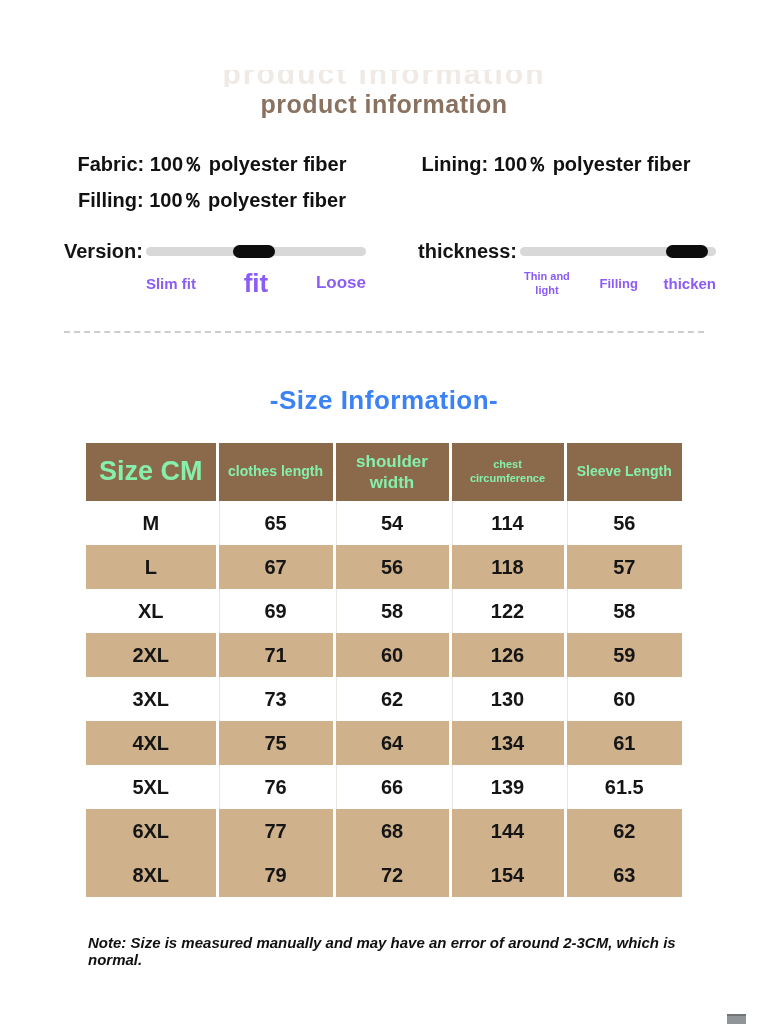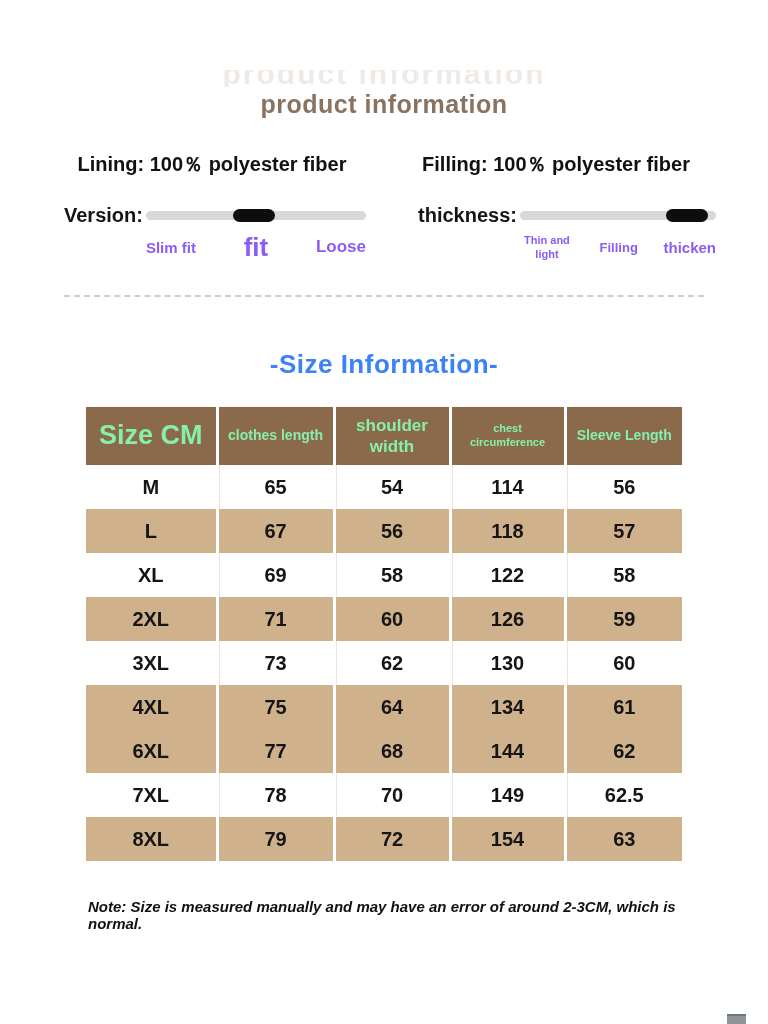--- a/index.html
+++ b/index.html
@@ -105,20 +105,21 @@
 
 <div class="page">
 
   <div class="ghost-title">
     <span>product information</span>
   </div>
 
   <div class="page-title">product information</div>
 
   <div class="materials">
+    <div>Fabric: 100％ polyester fiber</div>
     <div>Lining: 100％ polyester fiber</div>
     <div>Filling: 100％ polyester fiber</div>
   </div>
 
   <div class="sliders">
 
     <div class="slider-group">
       <div class="slider-label">Version:</div>
       <div class="slider-body">
         <div class="slider-track">
@@ -198,34 +199,34 @@
           <td>130</td>
           <td>60</td>
         </tr>
         <tr class="stripe">
           <td>4XL</td>
           <td>75</td>
           <td>64</td>
           <td>134</td>
           <td>61</td>
         </tr>
+        <tr>
+          <td>5XL</td>
+          <td>76</td>
+          <td>66</td>
+          <td>139</td>
+          <td>61.5</td>
+        </tr>
         <tr class="stripe">
           <td>6XL</td>
           <td>77</td>
           <td>68</td>
           <td>144</td>
           <td>62</td>
         </tr>
-        <tr>
-          <td>7XL</td>
-          <td>78</td>
-          <td>70</td>
-          <td>149</td>
-          <td>62.5</td>
-        </tr>
         <tr class="stripe">
           <td>8XL</td>
           <td>79</td>
           <td>72</td>
           <td>154</td>
           <td>63</td>
         </tr>
       </tbody>
   </table>
 

